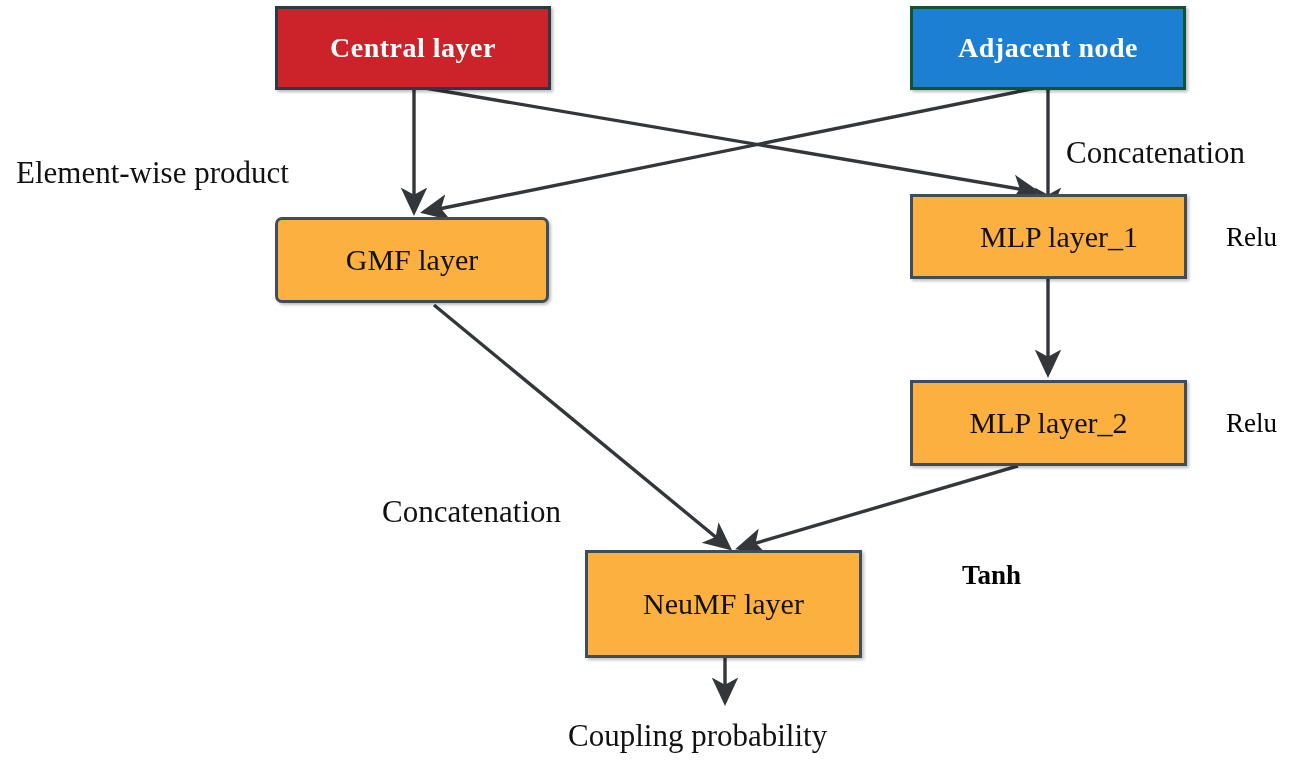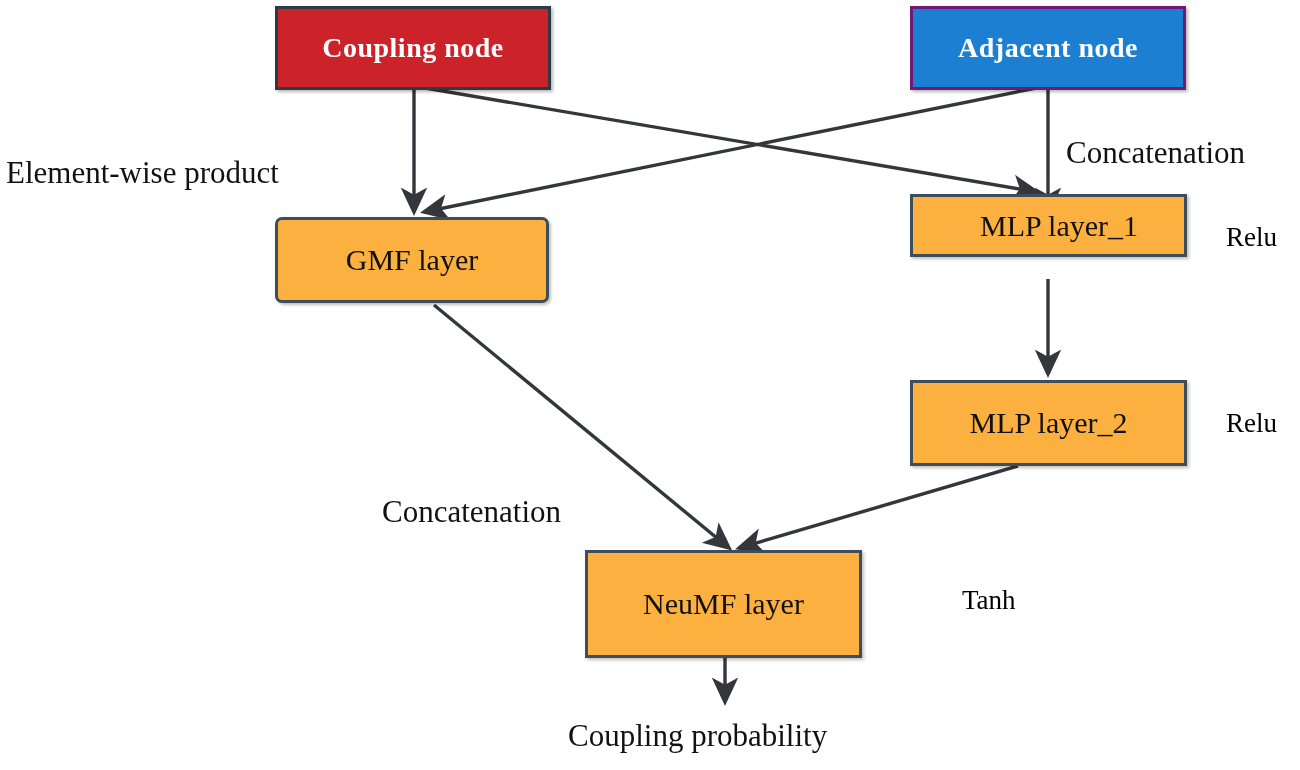--- a/index.html
+++ b/index.html
@@ -37,21 +37,21 @@
     background: #cc2229;
     border: 3px solid #2b3b46;
     color: #ffffff;
     font-weight: bold;
     font-size: 28px;
     letter-spacing: 0.5px;
     box-shadow: 2px 2px 3px rgba(0,0,0,0.28);
   }
   .node-adjacent {
     background: #1c7fd1;
-    border: 3px solid #701a75;
+    border: 3px solid #14532d;
     color: #ffffff;
     font-weight: bold;
     font-size: 28px;
     letter-spacing: 0.5px;
     box-shadow: 2px 2px 3px rgba(0,0,0,0.28);
   }
   .node-layer {
     background: #fbb040;
     border: 3px solid #3e4d5c;
     color: #111111;
@@ -92,50 +92,50 @@
       <line x1="1048" y1="90" x2="1048" y2="212"></line>
       <line x1="1036" y1="88" x2="424" y2="212"></line>
       <line x1="1048" y1="279" x2="1048" y2="374"></line>
       <line x1="434" y1="305" x2="729" y2="548"></line>
       <line x1="1018" y1="466" x2="739" y2="548"></line>
       <line x1="725" y1="638" x2="725" y2="702"></line>
     </g>
   </svg>
 
   <div class="node node-central" style="left:275px; top:6px; width:276px; height:84px;">
-    <span>Coupling  node</span>
+    <span>Central  layer</span>
   </div>
 
   <div class="node node-adjacent" style="left:910px; top:6px; width:276px; height:84px;">
     <span>Adjacent node</span>
   </div>
 
   <div class="node node-layer" style="left:275px; top:217px; width:274px; height:86px;border-radius:7px;">
     <span>GMF layer</span>
   </div>
 
-  <div class="node node-layer" style="left:910px; top:194px; width:277px; height:63px;padding-left:21px;">
+  <div class="node node-layer" style="left:910px; top:194px; width:277px; height:85px;padding-left:21px;">
     <span>MLP layer_1</span>
   </div>
 
   <div class="node node-layer" style="left:910px; top:380px; width:277px; height:86px;">
     <span>MLP layer_2</span>
   </div>
 
   <div class="node node-layer" style="left:585px; top:550px; width:277px; height:108px;">
     <span>NeuMF layer</span>
   </div>
 
-  <div class="caption" style="left:6px; top:155px;">Element-wise product</div>
+  <div class="caption" style="left:16px; top:155px;">Element-wise product</div>
 
   <div class="caption" style="left:1066px; top:135px;">Concatenation</div>
 
   <div class="caption" style="left:382px; top:494px;">Concatenation</div>
 
   <div class="caption-small" style="left:1226px; top:222px;">Relu</div>
 
   <div class="caption-small" style="left:1226px; top:408px;">Relu</div>
 
-  <div class="caption-small" style="left:962px; top:585px;">Tanh</div>
+  <div class="caption-small" style="left:962px; top:560px;font-weight:bold;">Tanh</div>
 
   <div class="caption" style="left:556px; top:718px;margin-left:12px;">Coupling probability</div>
 
 </div>
 
 </body></html>

